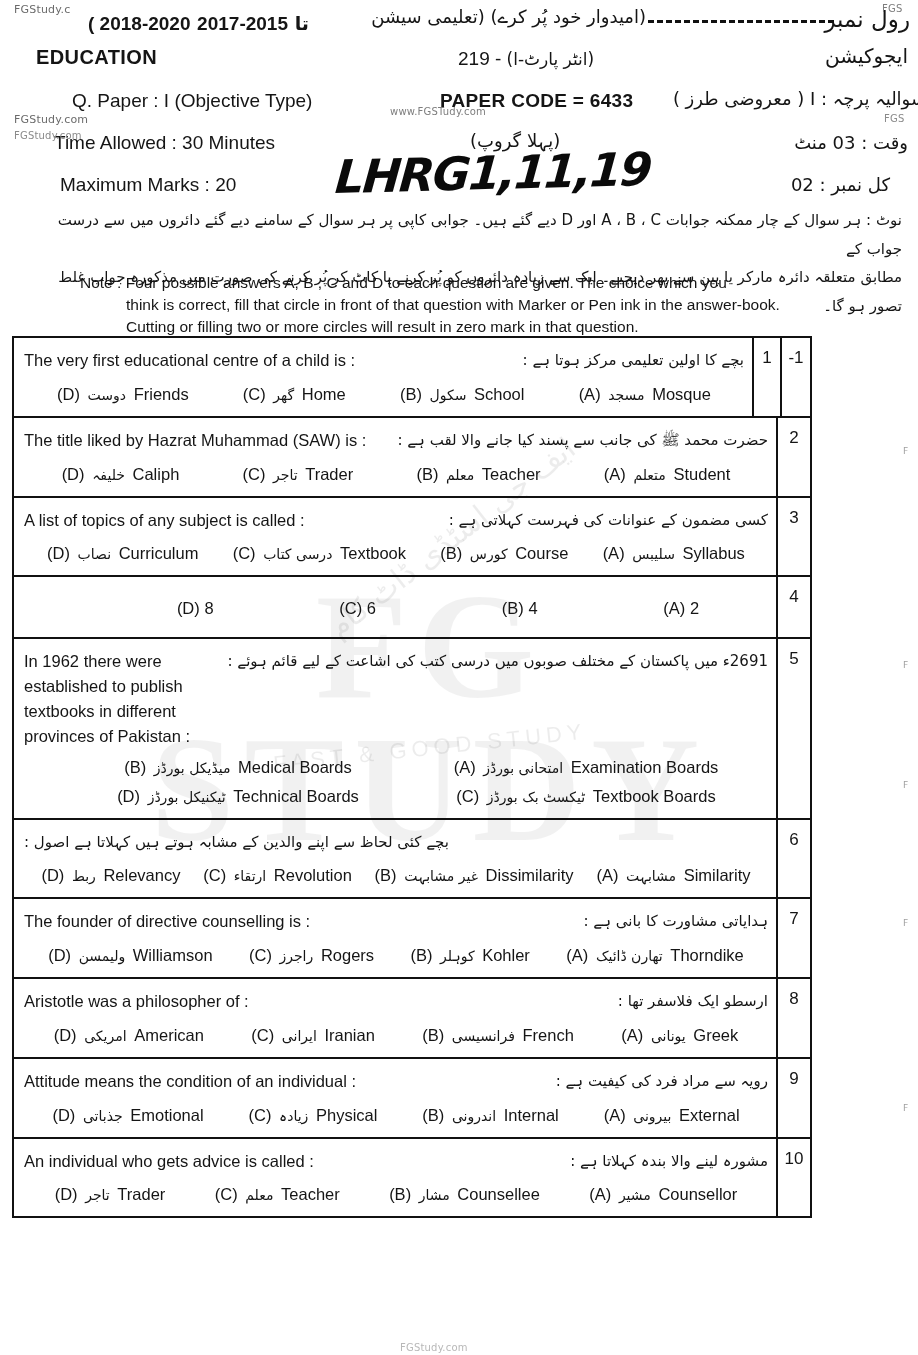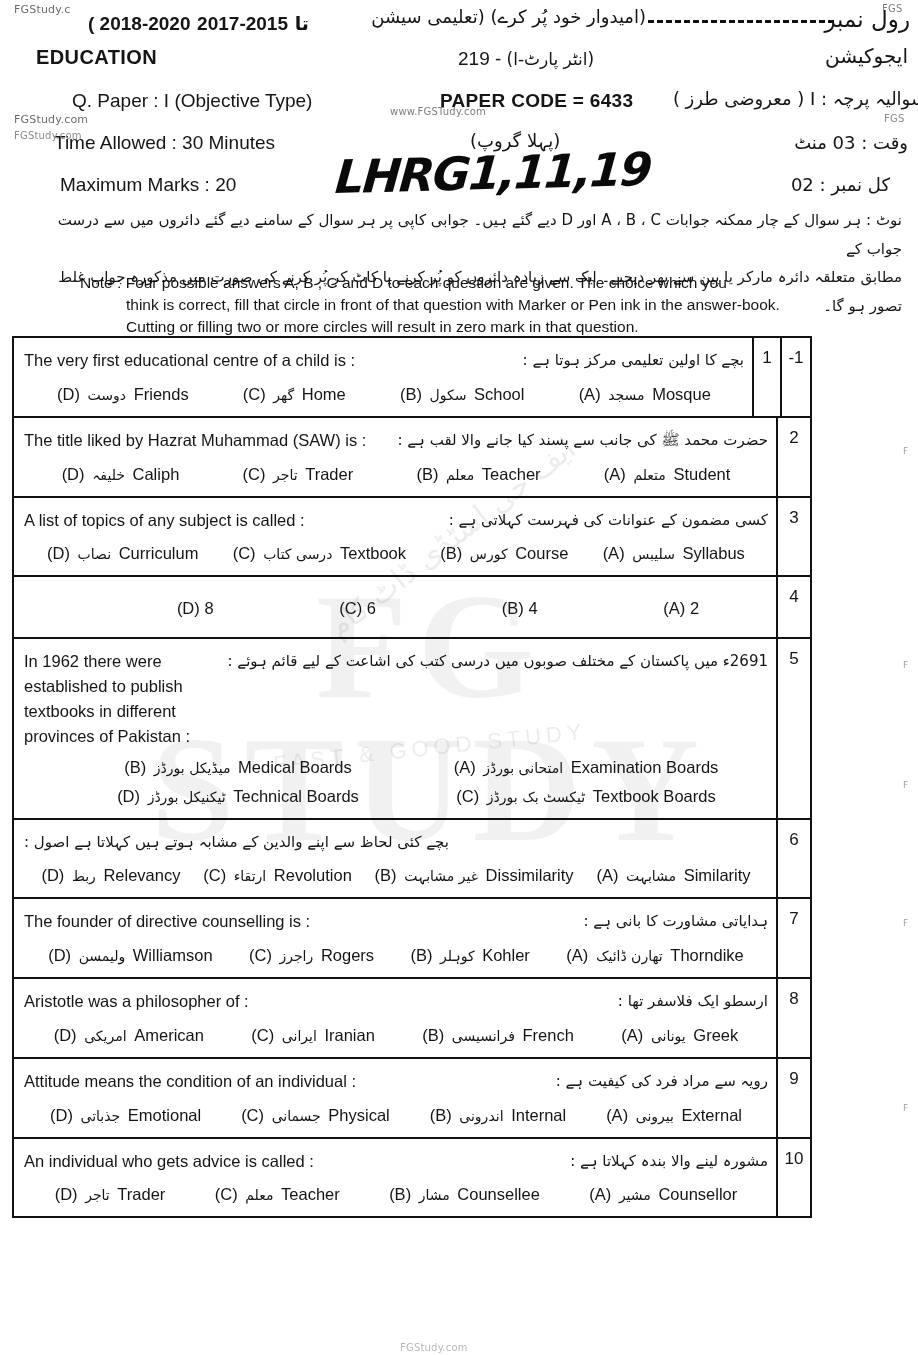--- a/index.html
+++ b/index.html
@@ -552,21 +552,21 @@
     </div>
     <div class="qrow">
       <div class="qbody">
         <div class="qstem">
           <div class="qstem-en">Attitude means the condition of an individual :</div>
           <div class="qstem-ur urdu">رویہ سے مراد فرد کی کیفیت ہے :</div>
         </div>
         <div class="opts">
           <div class="opt"><span class="lab">(A)</span>&nbsp;<span class="ut urdu">بیرونی</span>&nbsp;<span>External</span></div>
           <div class="opt"><span class="lab">(B)</span>&nbsp;<span class="ut urdu">اندرونی</span>&nbsp;<span>Internal</span></div>
-          <div class="opt"><span class="lab">(C)</span>&nbsp;<span class="ut urdu">جسمانی</span>&nbsp;<span>Physical</span></div>
+          <div class="opt"><span class="lab">(C)</span>&nbsp;<span class="ut urdu">زیادہ</span>&nbsp;<span>Physical</span></div>
           <div class="opt"><span class="lab">(D)</span>&nbsp;<span class="ut urdu">جذباتی</span>&nbsp;<span>Emotional</span></div>
         </div>
       </div>
       <div class="qnum">9</div>
       <div class="qnum-extra" style="flex: 0 0 0px;"></div>
     </div>
     <div class="qrow">
       <div class="qbody">
         <div class="qstem">
           <div class="qstem-en">An individual who gets advice is called :</div>

